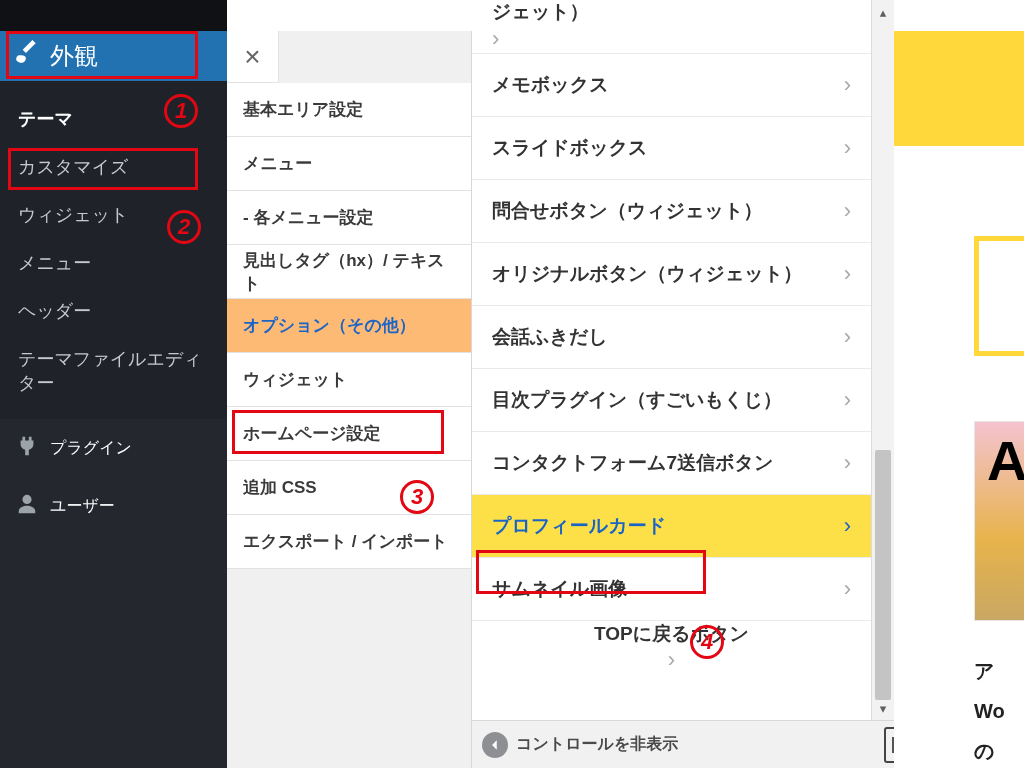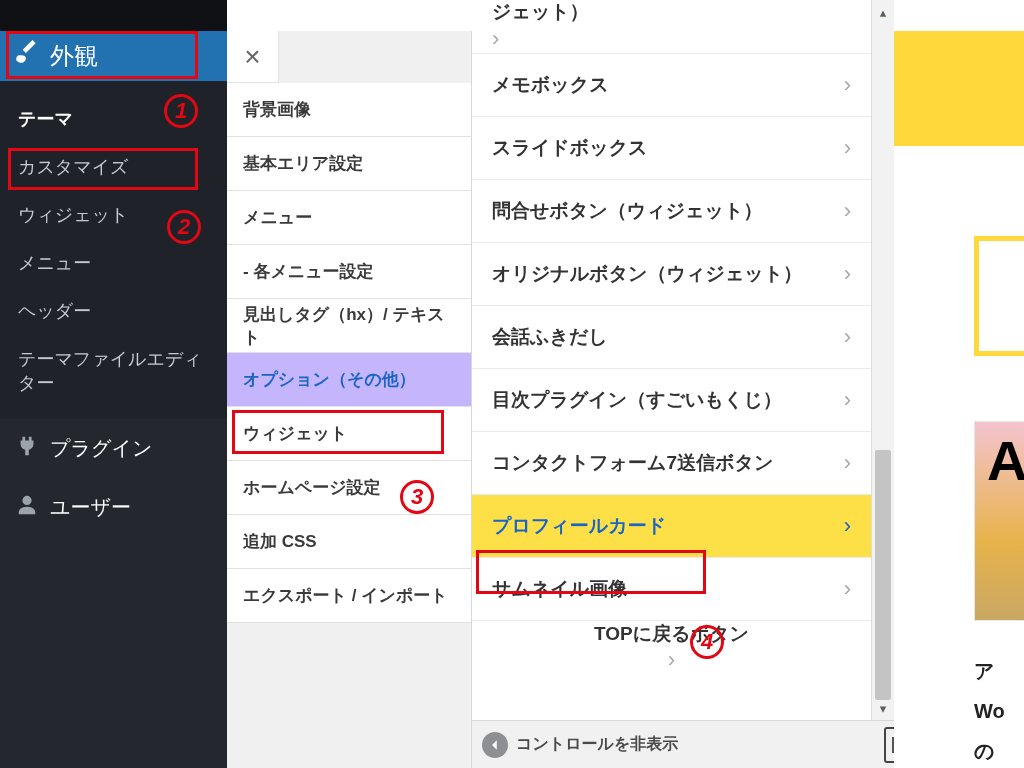--- a/index.html
+++ b/index.html
@@ -47,21 +47,21 @@
     font-size: 18px;
     padding: 12px 18px;
     text-decoration: none;
   }
   .wp-submenu a.first { color: #fff; font-weight: 600; }
   .wp-menu-item {
     display: flex;
     align-items: center;
     gap: 12px;
     color: #fff;
-    font-size: 20px;
+    font-size: 16px;
     padding: 16px 16px;
   }
   .wp-menu-item svg { width: 22px; height: 22px; fill: #9da3ab; }
 
   
   .redbox {
     position: absolute;
     border: 3px solid #e30613;
     pointer-events: none;
   }
@@ -105,21 +105,21 @@
     color: #3a3a3a;
     font-weight: 700;
     background: #fff;
     border-bottom: 1px solid #e2e2e2;
     padding: 18px 16px;
     height: 54px;
     cursor: pointer;
   }
   .cust-item.active {
     color: #1a64c7;
-    background: #c4b5fd;
+    background: #fdba74;
   }
 
   
   .sub-panel {
     position: absolute;
     left: 472px; top: 0;
     width: 400px;
     height: 720px;
     background: #fff;
     border-right: 1px solid #dcdcdc;
@@ -275,23 +275,20 @@
     <span>ユーザー</span>
   </div>
 </div>
 
 <div class="cust-panel">
   <div class="cust-close">
     <span>×</span>
   </div>
   <div class="cust-list">
     <div class="cust-item">
-        <span>背景画像</span>
-      </div>
-    <div class="cust-item">
         <span>基本エリア設定</span>
       </div>
     <div class="cust-item">
         <span>メニュー</span>
       </div>
     <div class="cust-item">
         <span> - 各メニュー設定</span>
       </div>
     <div class="cust-item">
         <span>見出しタグ（hx）/ テキスト</span>

